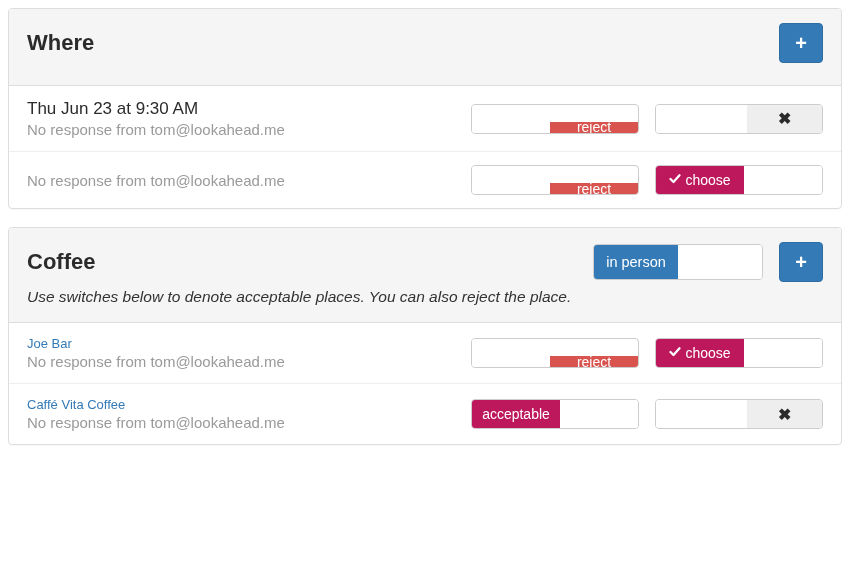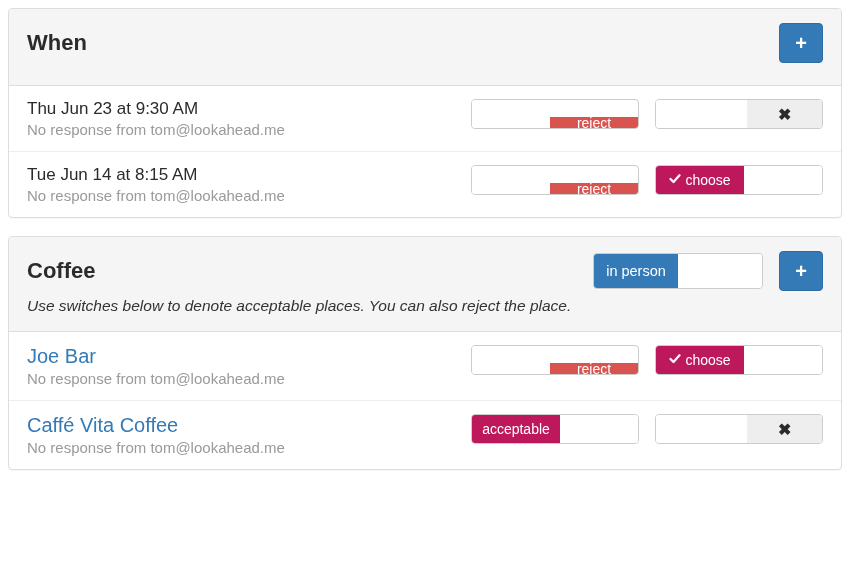--- a/index.html
+++ b/index.html
@@ -74,32 +74,32 @@
     font-size: 14.5px;
     background: #fff;
   }
   .inperson-toggle .seg.active {
     background: #337ab7;
     color: #fff;
   }
   .row {
     display: flex;
     justify-content: space-between;
-    align-items: flex-start;
+    align-items: center;
     padding: 13px 18px;
     border-bottom: 1px solid #eee;
   }
   .row:last-child { border-bottom: none; }
   .row-left .title-static {
     font-size: 17px;
     color: #2b2b2b;
     margin-bottom: 2px;
   }
   .row-left .title-link {
-    font-size: 20px;
+    font-size: 13px;
     color: #337ab7;
     margin-bottom: 2px;
     cursor: pointer;
   }
   .row-left .subtitle {
     color: #9a9a9a;
     font-size: 15px;
   }
   .row-right {
     display: flex;
@@ -163,21 +163,21 @@
     width: 12px;
     height: 12px;
   }
 </style>
 </head>
 <body>
 
 <div class="panel">
   <div class="panel-header">
     <div class="panel-title-row">
-      <div class="panel-title">When</div>
+      <div class="panel-title">Where</div>
       <div class="header-controls">
         <div class="add-btn">
           <span>+</span>
         </div>
       </div>
     </div>
   </div>
 
   <div class="row">
     <div class="row-left">
@@ -195,21 +195,20 @@
         <div class="empty"></div>
         <div class="xseg">
             <span>✖</span>
           </div>
       </div>
     </div>
   </div>
 
   <div class="row">
     <div class="row-left">
-      <div class="title-static">Tue Jun 14 at 8:15 AM</div>
       <div class="subtitle">No response from tom@lookahead.me</div>
     </div>
     <div class="row-right">
       <div class="tog left">
         <div class="half red">
             <span>reject</span>
           </div>
         <div class="empty"></div>
       </div>
       <div class="tog right">

